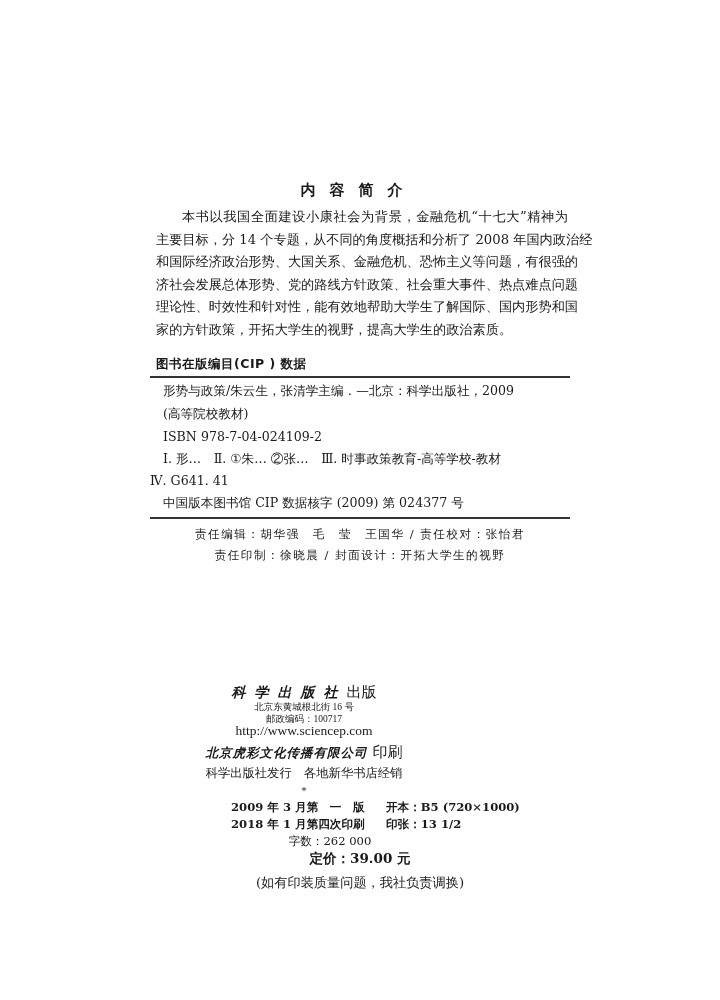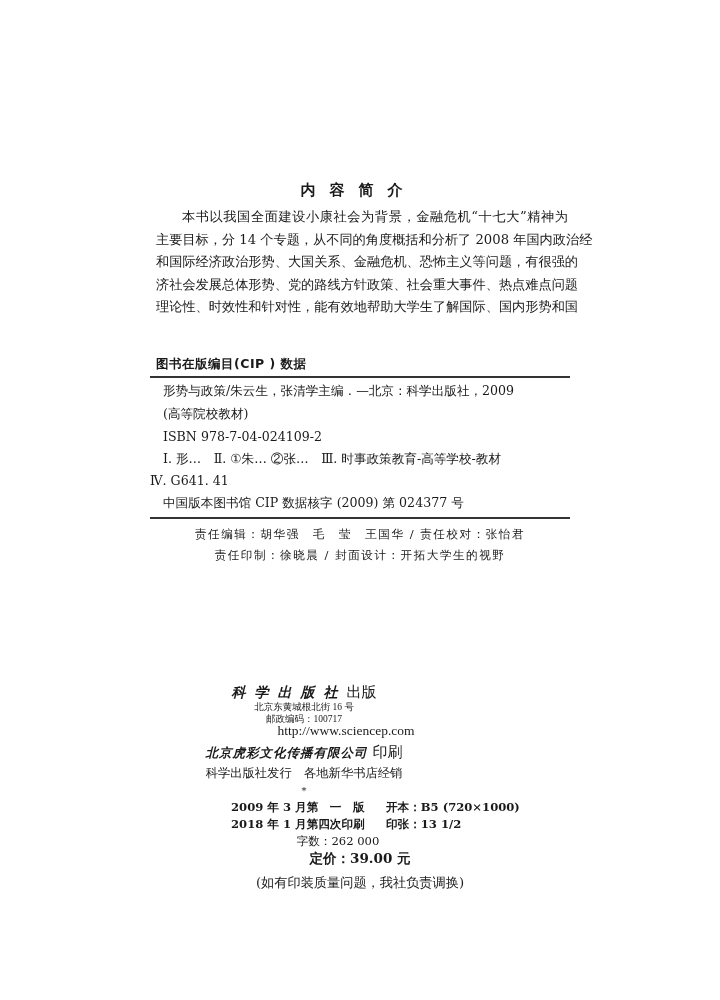--- a/index.html
+++ b/index.html
@@ -34,42 +34,43 @@
 
   .cip-line { left: 163px; font-size: 12.6px; white-space: nowrap; }
   .cip-line.indent0 { left: 150px; }
 
   .staff { left: 0; width: 720px; text-align: center; font-size: 11.6px; letter-spacing: 1.5px; white-space: nowrap; }
 
   .colophon { left: 0; width: 608px; text-align: center; white-space: nowrap; }
   .pub-logo { font-size: 14px; font-weight: bold; font-style: italic; letter-spacing: 9px; }
   .pub-suffix { font-family: "Liberation Serif", serif; font-size: 15px; letter-spacing: 0; font-weight: normal; font-style: normal; }
   .small { font-family: "Liberation Serif", serif; font-size: 9.5px; }
-  .url { font-family: "Liberation Serif", serif; font-size: 13.5px; padding-left: 42px; }
+  .url { font-family: "Liberation Serif", serif; font-size: 13.5px; }
   .printer { font-size: 12.5px; font-weight: bold; font-style: italic; letter-spacing: 1px; }
   .printer-suffix { font-family: "Liberation Serif", serif; font-size: 15px; font-weight: normal; font-style: normal; letter-spacing: 0; }
   .dist { font-size: 12.3px; }
   .star { font-size: 10px; }
   .spec { left: 231px; font-size: 11.6px; white-space: nowrap; font-weight: bold; }
   .spec .col2 { position: absolute; left: 155px; }
-  .wordcount { left: 8px; width: 660px; text-align: center; font-size: 11.6px; }
+  .wordcount { left: 0; width: 660px; text-align: center; font-size: 11.6px; }
   .price { left: 0; width: 720px; text-align: center; font-size: 13.5px; font-weight: bold; }
   .notice { left: 0; width: 720px; text-align: center; font-size: 13.2px; }
 </style>
 </head>
 <body>
 
 <div class="abs intro-title">内容简介</div>
 
 <div class="abs intro-body">
   <span class="intro-line first">本书以我国全面建设小康社会为背景，金融危机“十七大”精神为</span>
   <span class="intro-line">主要目标，分 14 个专题，从不同的角度概括和分析了 2008 年国内政治经</span>
   <span class="intro-line">和国际经济政治形势、大国关系、金融危机、恐怖主义等问题，有很强的</span>
   <span class="intro-line">济社会发展总体形势、党的路线方针政策、社会重大事件、热点难点问题</span>
   <span class="intro-line">理论性、时效性和针对性，能有效地帮助大学生了解国际、国内形势和国</span>
+  <span class="intro-line last">家的方针政策，开拓大学生的视野，提高大学生的政治素质。</span>
 </div>
 
 <div class="abs cip-heading">图书在版编目(CIP ) 数据</div>
 <div class="abs rule top"></div>
 
 <div class="abs cip-line" style="top:383px;">形势与政策/朱云生，张清学主编．—北京：科学出版社，2009</div>
 <div class="abs cip-line" style="top:406px;">(高等院校教材)</div>
 <div class="abs cip-line" style="top:429px;">ISBN 978-7-04-024109-2</div>
 <div class="abs cip-line" style="top:451px;">Ⅰ. 形…　Ⅱ. ①朱…  ②张…　Ⅲ. 时事政策教育-高等学校-教材</div>
 <div class="abs cip-line indent0" style="top:473px;">Ⅳ. G641. 41</div>

